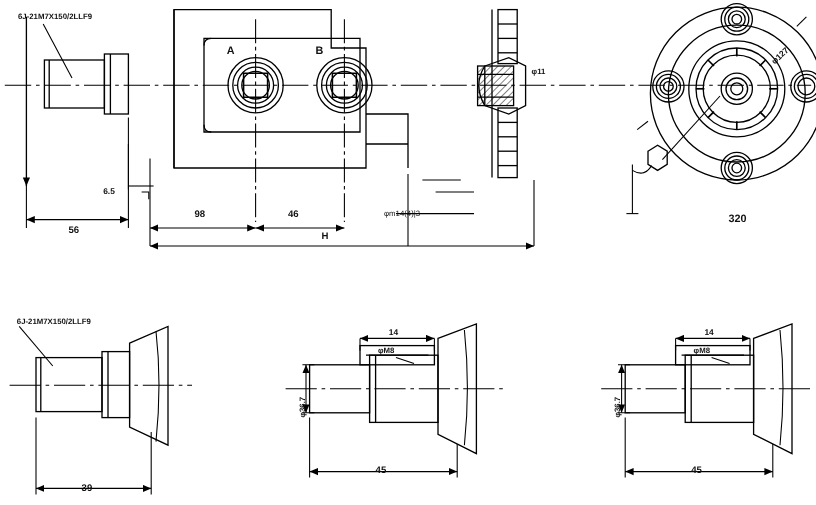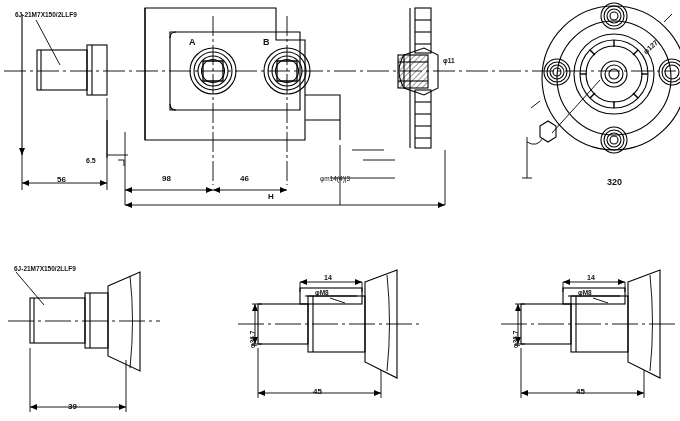--- a/index.html
+++ b/index.html
@@ -281,21 +281,21 @@
 
 <div class="lbl tiny b" style="left:15px;top:12px;">6J-21M7X150/2LLF9</div>
 
 <div class="lbl b md" style="left:189px;top:38px;">A</div>
 <div class="lbl b md" style="left:263px;top:38px;">B</div>
 
 <div class="lbl tiny b" style="left:443px;top:58px;">φ11</div>
 
 <div class="lbl tiny" style="left:320px;top:176px;">φm14(4)|3</div>
 
-<div class="lbl b" style="left:57px;top:176px;">56</div>
+<div class="lbl b" style="left:57px;top:188px;">56</div>
 <div class="lbl b sm" style="left:86px;top:157px;">6.5</div>
 <div class="lbl b" style="left:162px;top:175px;">98</div>
 <div class="lbl b" style="left:240px;top:175px;">46</div>
 <div class="lbl b" style="left:268px;top:193px;">H</div>
 
 <div class="lbl b sm rot45" style="left:642px;top:50px;">φ127</div>
 <div class="lbl b md" style="left:607px;top:178px;text-align:right;">320</div>
 
 <div class="lbl tiny b" style="left:14px;top:266px;">6J-21M7X150/2LLF9</div>
 <div class="lbl b" style="left:68px;top:403px;">39</div>

